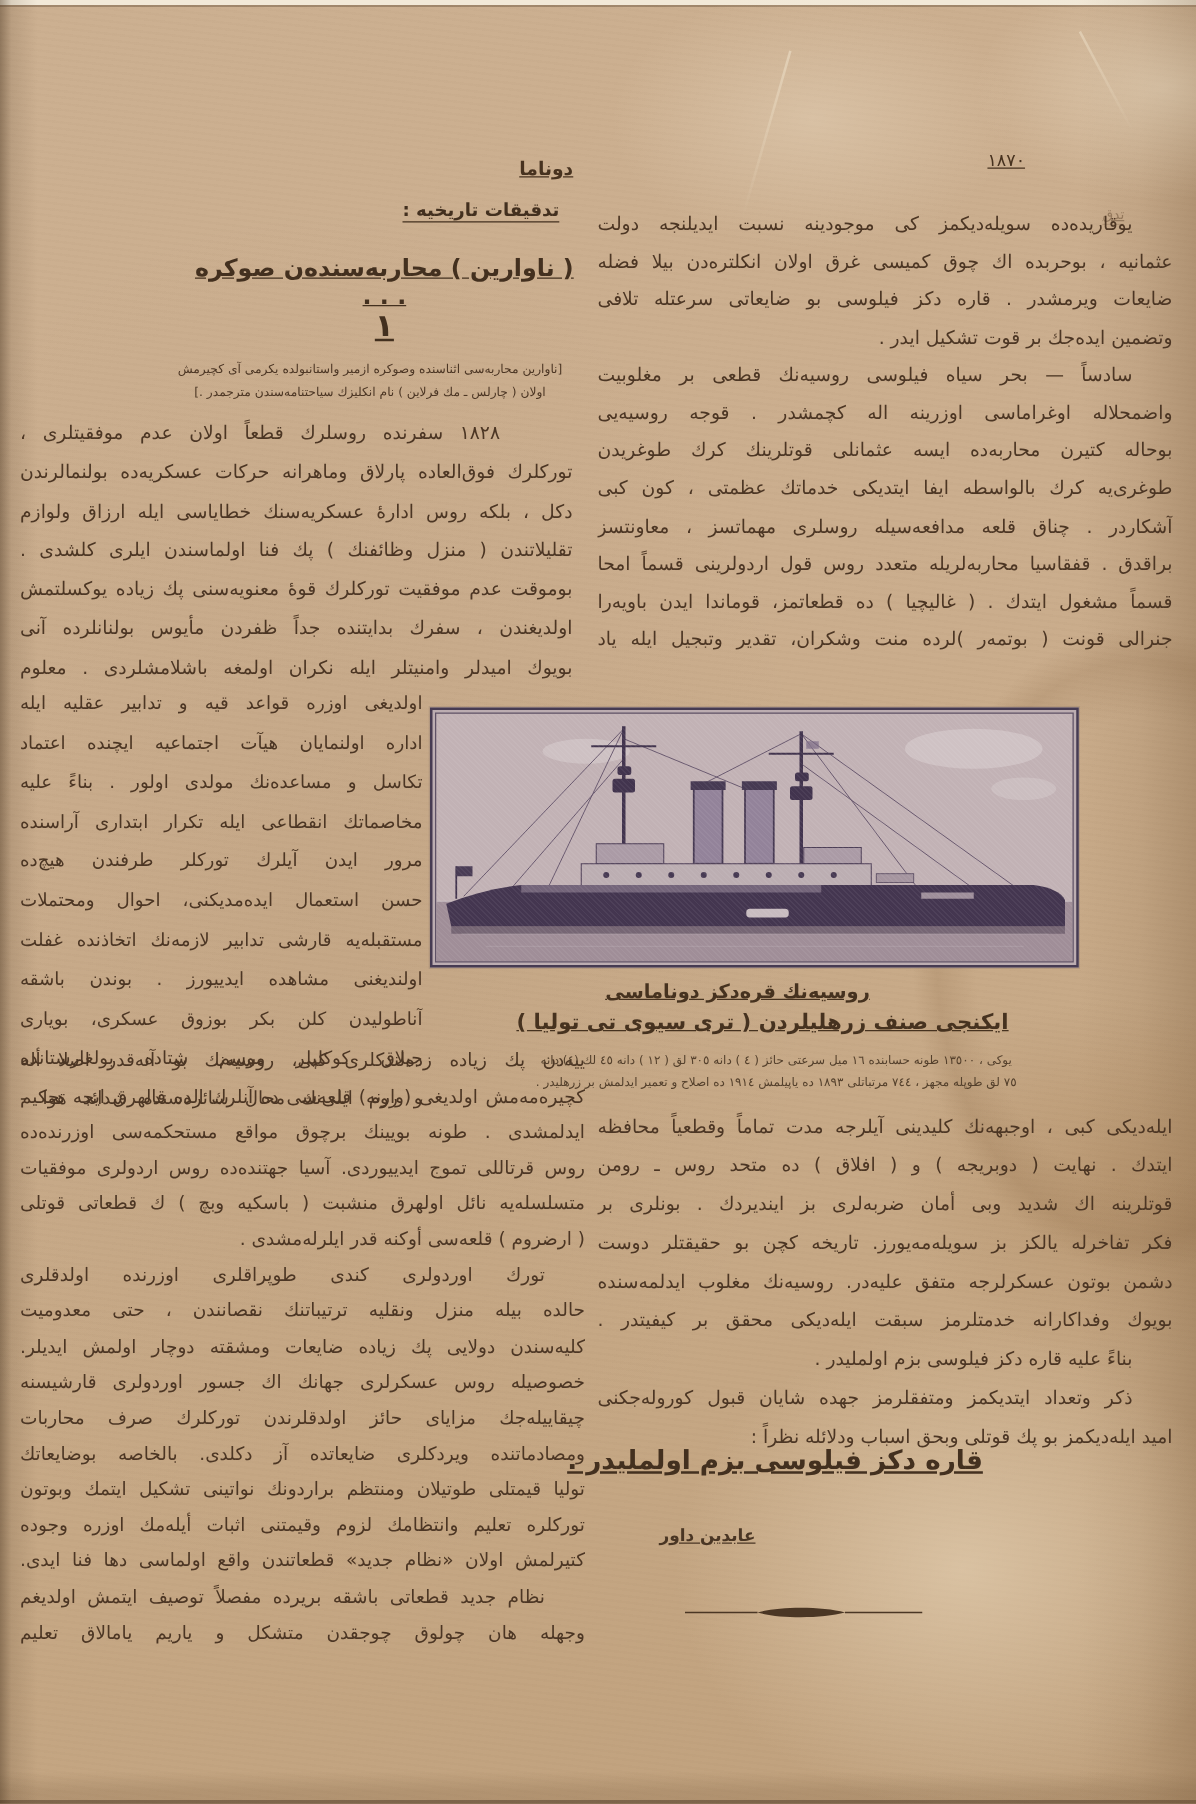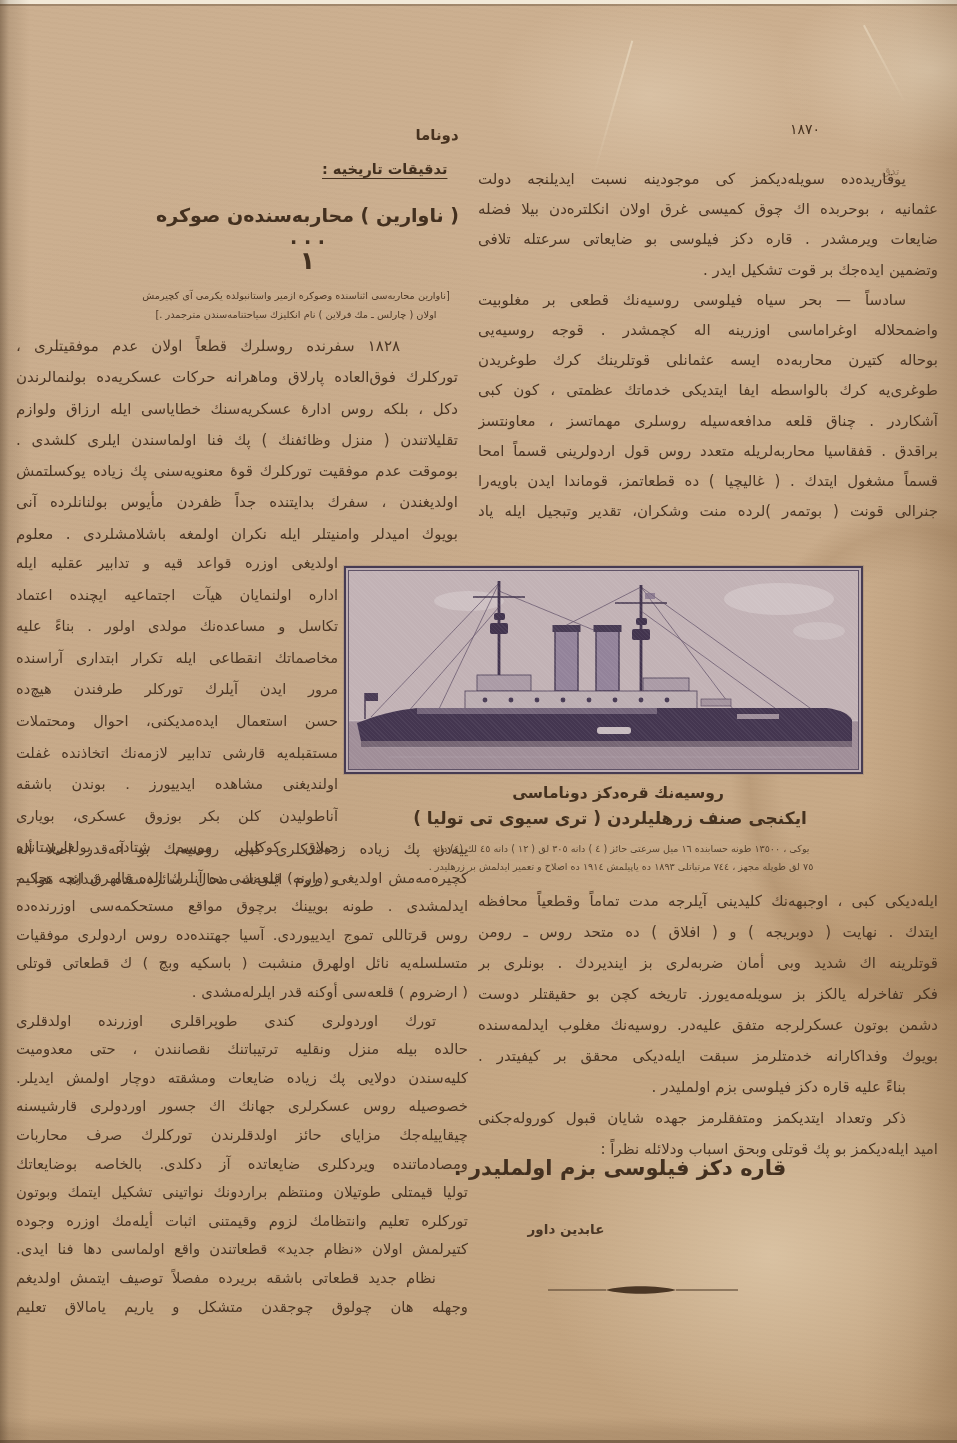--- a/index.html
+++ b/index.html
@@ -15,53 +15,53 @@
       radial-gradient(ellipse 520px 720px at 250px 720px, rgba(92,62,32,0.05),  rgba(92,62,32,0) 80%),
       linear-gradient(to left,  rgba(112,82,50,0.30), rgba(112,82,50,0.10) 45px, rgba(112,82,50,0) 95px),
       linear-gradient(to right, rgba(70,50,30,0.45),  rgba(70,50,30,0.14) 9px,  rgba(70,50,30,0) 30px),
       linear-gradient(to bottom,#f2e9d8 0 4px, rgba(80,60,40,0.35) 4px 6px, rgba(80,60,40,0) 6px),
       linear-gradient(to top,   rgba(60,40,25,0.50) 0 3px, rgba(120,90,60,0.22) 3px 10px, rgba(120,90,60,0) 26px),
       repeating-linear-gradient(7deg, rgba(120,90,60,0.028) 0 2px, rgba(0,0,0,0) 2px 5px),
       linear-gradient(160deg,#ccb091 0%, #cbae8e 38%, #c6a885 70%, #bfa07c 100%);
     color:#4c3624;
   }
   .abs{position:absolute;}
-  .rtl{direction:rtl; unicode-bidi:embed;}
+  .rtl{direction:rtl; unicode-bidi:embed;text-decoration:underline;}
   
   .lines{direction:rtl;}
   .lines .ln{
     overflow:hidden; height:var(--lh); line-height:var(--lh); font-size:var(--fs);
     text-align:justify; text-align-last:justify; color:var(--ink,#4c3624);
   }
   .lines .ln.nojust{text-align:center; text-align-last:right;}
   .lines .ln.indent{padding-right:32px;}
   .rt{left:478px; top:164px;  width:460px; --lh:30.2px; --fs:15px;}
   .lt{left:16px;  top:331px;  width:442px; --lh:31.3px; --fs:15px;}
-  .lt .ln.indent{padding-right:58px;font-family:Liberation Serif, serif;}
+  .lt .ln.indent{padding-right:58px;}
   .lm{left:16px;  top:547px;  width:322px; --lh:31.6px; --fs:14.6px;}
   .lb{left:16px;  top:835px;  width:452px; --lh:28.6px; --fs:14.8px;}
   .rb{left:478px; top:886px;  width:460px; --lh:31px;   --fs:15px;}
   
   .hdr-journal{left:402px; top:126px; width:70px; text-align:center; font-size:15px; font-weight:bold; color:#47321f;}
   .hdr-page{left:780px; top:121px; width:50px; text-align:center; font-size:14px; color:#47321f;}
   .showthrough{left:882px; top:165px; font-size:11px; color:#6b5138; opacity:0.55; border-bottom:1px solid rgba(107,81,56,.4); padding-bottom:1px;}
   
   .sec-head{left:322px; top:161px; width:142px; text-align:left; font-size:14.5px; font-weight:bold; color:#43301f;
             text-decoration:underline; text-underline-offset:4px;}
   .art-title{left:150px; top:204px; width:315px; text-align:center; font-size:19px; font-weight:bold; color:#43301f;}
   .part-num{left:150px; top:246px; width:315px; text-align:center; font-size:25px; font-weight:bold; color:#43301f;}
   .footnote{left:122px; top:286px; width:348px; --lh:19px; --fs:9.8px;}
   .footnote .ln{text-align:center; text-align-last:center;}
   
   .figure{left:344px; top:566px; width:509px; height:198px; margin:0; padding:3px;
           border:2px solid #463b52; background:#bcadb1; box-shadow:0 0 0 1px rgba(140,120,110,.35);}
   .photo{position:relative; width:509px; height:198px; outline:1px solid #5f5266; overflow:hidden; background:#c2b2b5;}
   .photo::after{content:""; position:absolute; inset:0;
       background:repeating-linear-gradient(45deg, rgba(255,255,255,0.05) 0 1px, rgba(0,0,0,0) 1px 3px);}
-  .cap1{left:338px; top:784px;  width:560px; text-align:center; font-size:15.5px; font-weight:bold; color:#46321f;}
+  .cap1{left:310px; top:784px;  width:560px; text-align:center; font-size:15.5px; font-weight:bold; color:#46321f;}
   .cap2{left:330px; top:808px;  width:560px; text-align:center; font-size:17px;  font-weight:bold; color:#46321f;}
   .capsmall{left:332px; top:840px; width:578px; --lh:17.5px; --fs:9.6px;}
   .capsmall .ln{text-align:center; text-align-last:center; color:#54402c;}
   
   .closing{left:452px; top:1156px; width:336px; text-align:center; font-size:21px; font-weight:bold; color:#43301f;}
   .signature{left:521px; top:1221px; width:90px; text-align:center; font-size:13.5px; font-weight:bold; color:#4a3624;}
   .divider{left:548px; top:1281px; width:190px; height:12px;}
   
   .crease1{left:612px; top:38px; width:2px; height:140px; transform:rotate(16deg);
            background:linear-gradient(rgba(240,228,205,0.55), rgba(240,228,205,0));}

